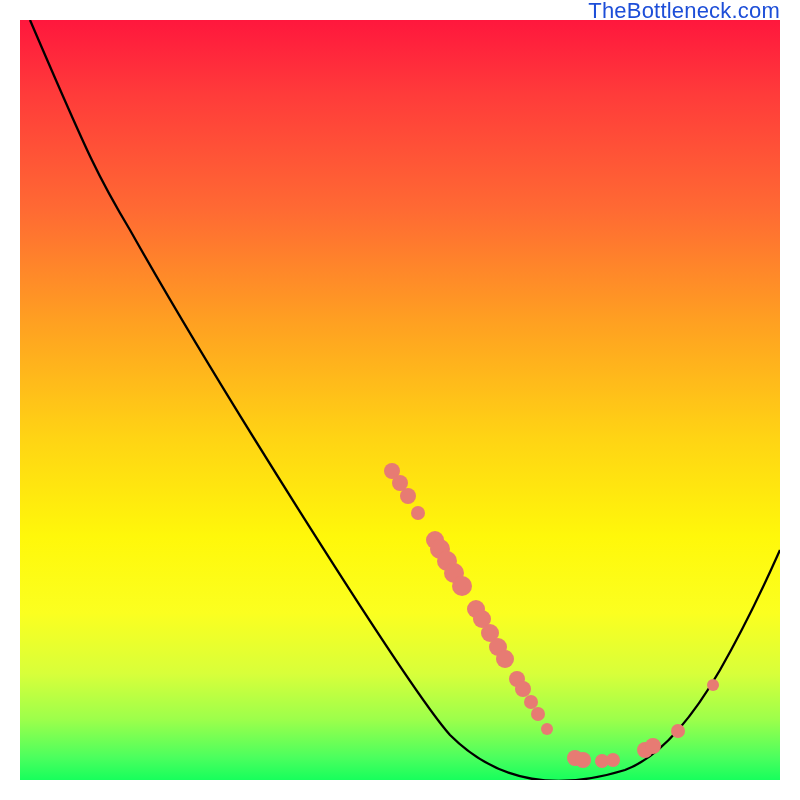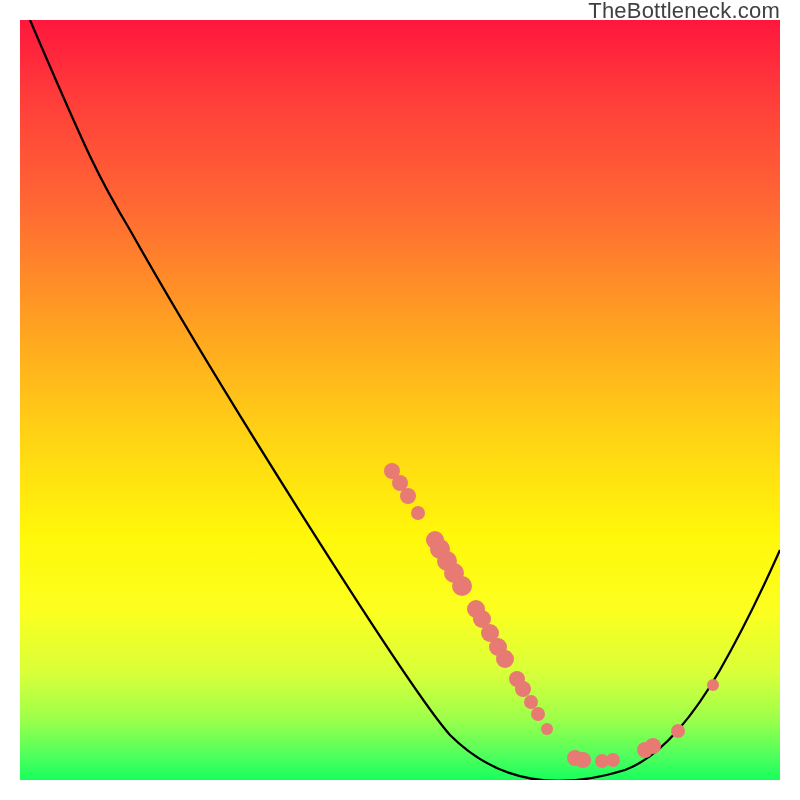--- a/index.html
+++ b/index.html
@@ -52,21 +52,21 @@
   position: absolute;
   inset: 0;
   pointer-events: none;
 }
 
 #watermark {
   position: absolute;
   top: 0px;
   right: 20px;
   font: 500 22px/1 Arial, Helvetica, sans-serif;
-  color: #404040;
+  color: #1d4ed8;
   letter-spacing: 0.2px;
   user-select: none;
 }
 
 #curve {
   position: absolute;
   left: 0;
   top: 0;
   width: 100%;
   height: 100%;

